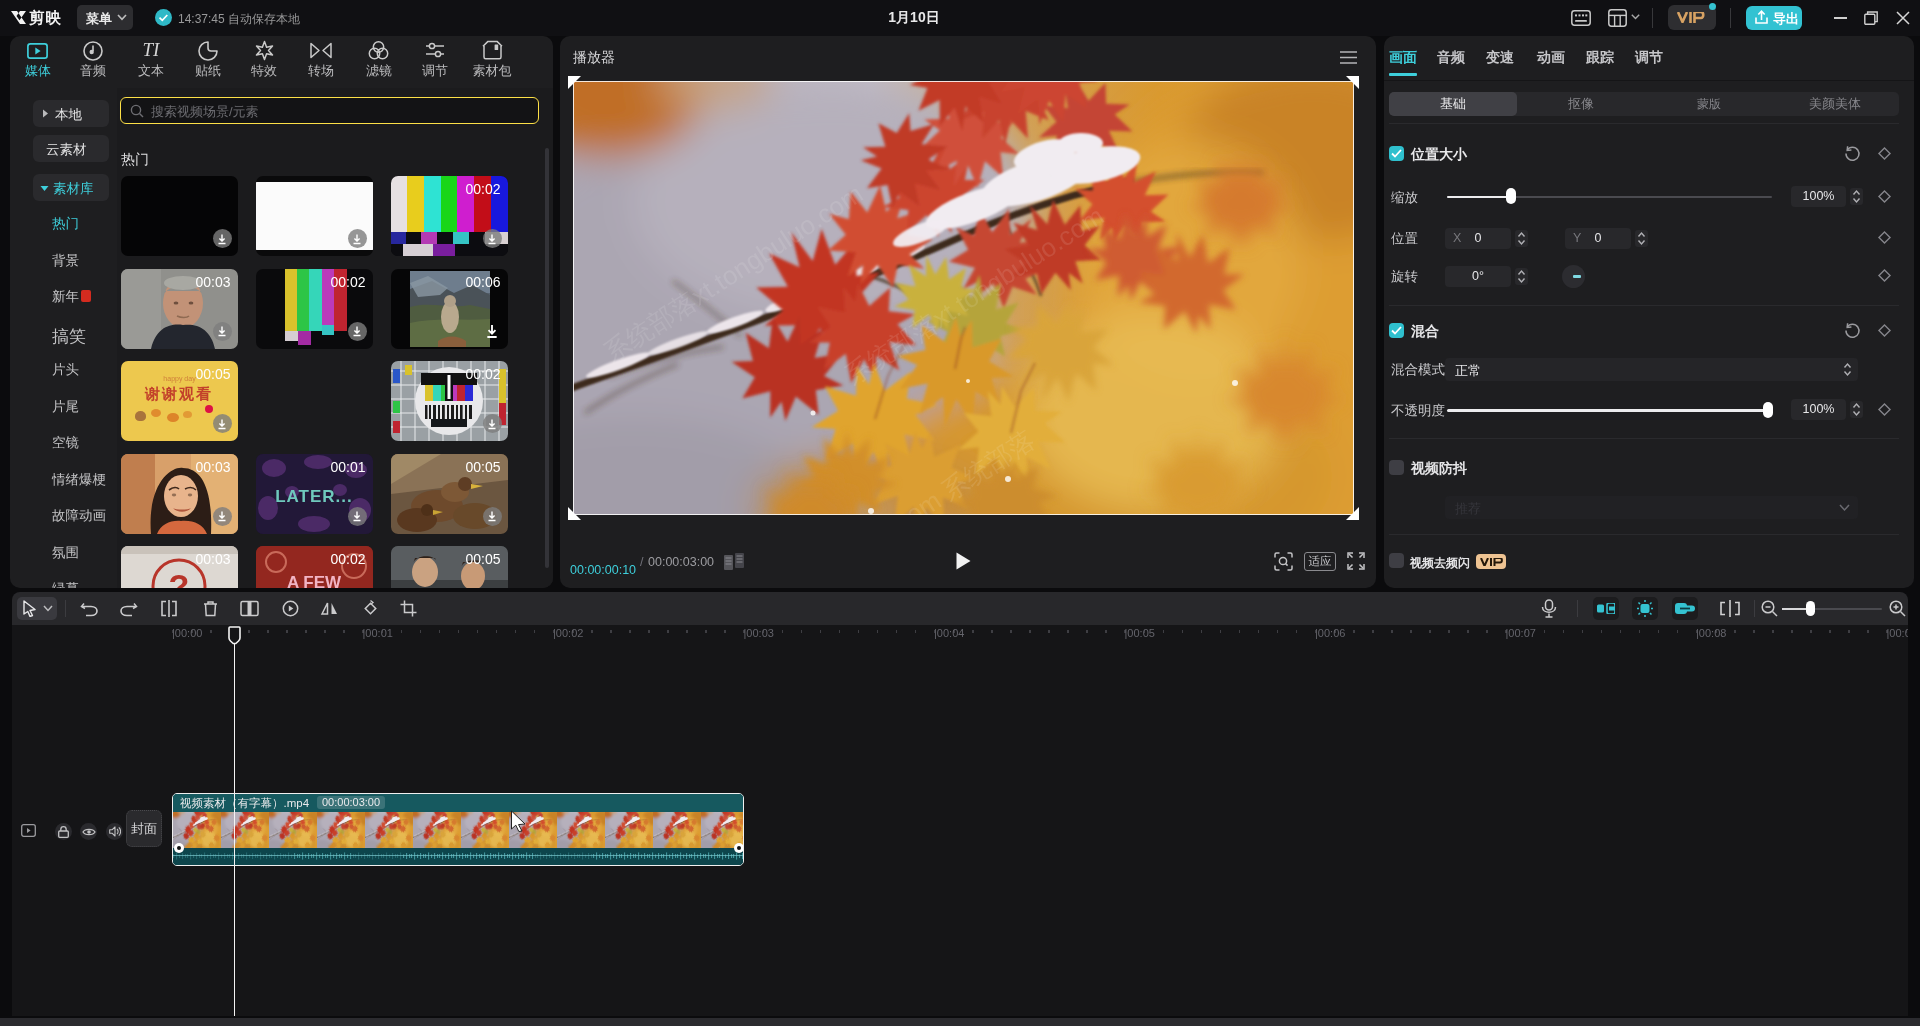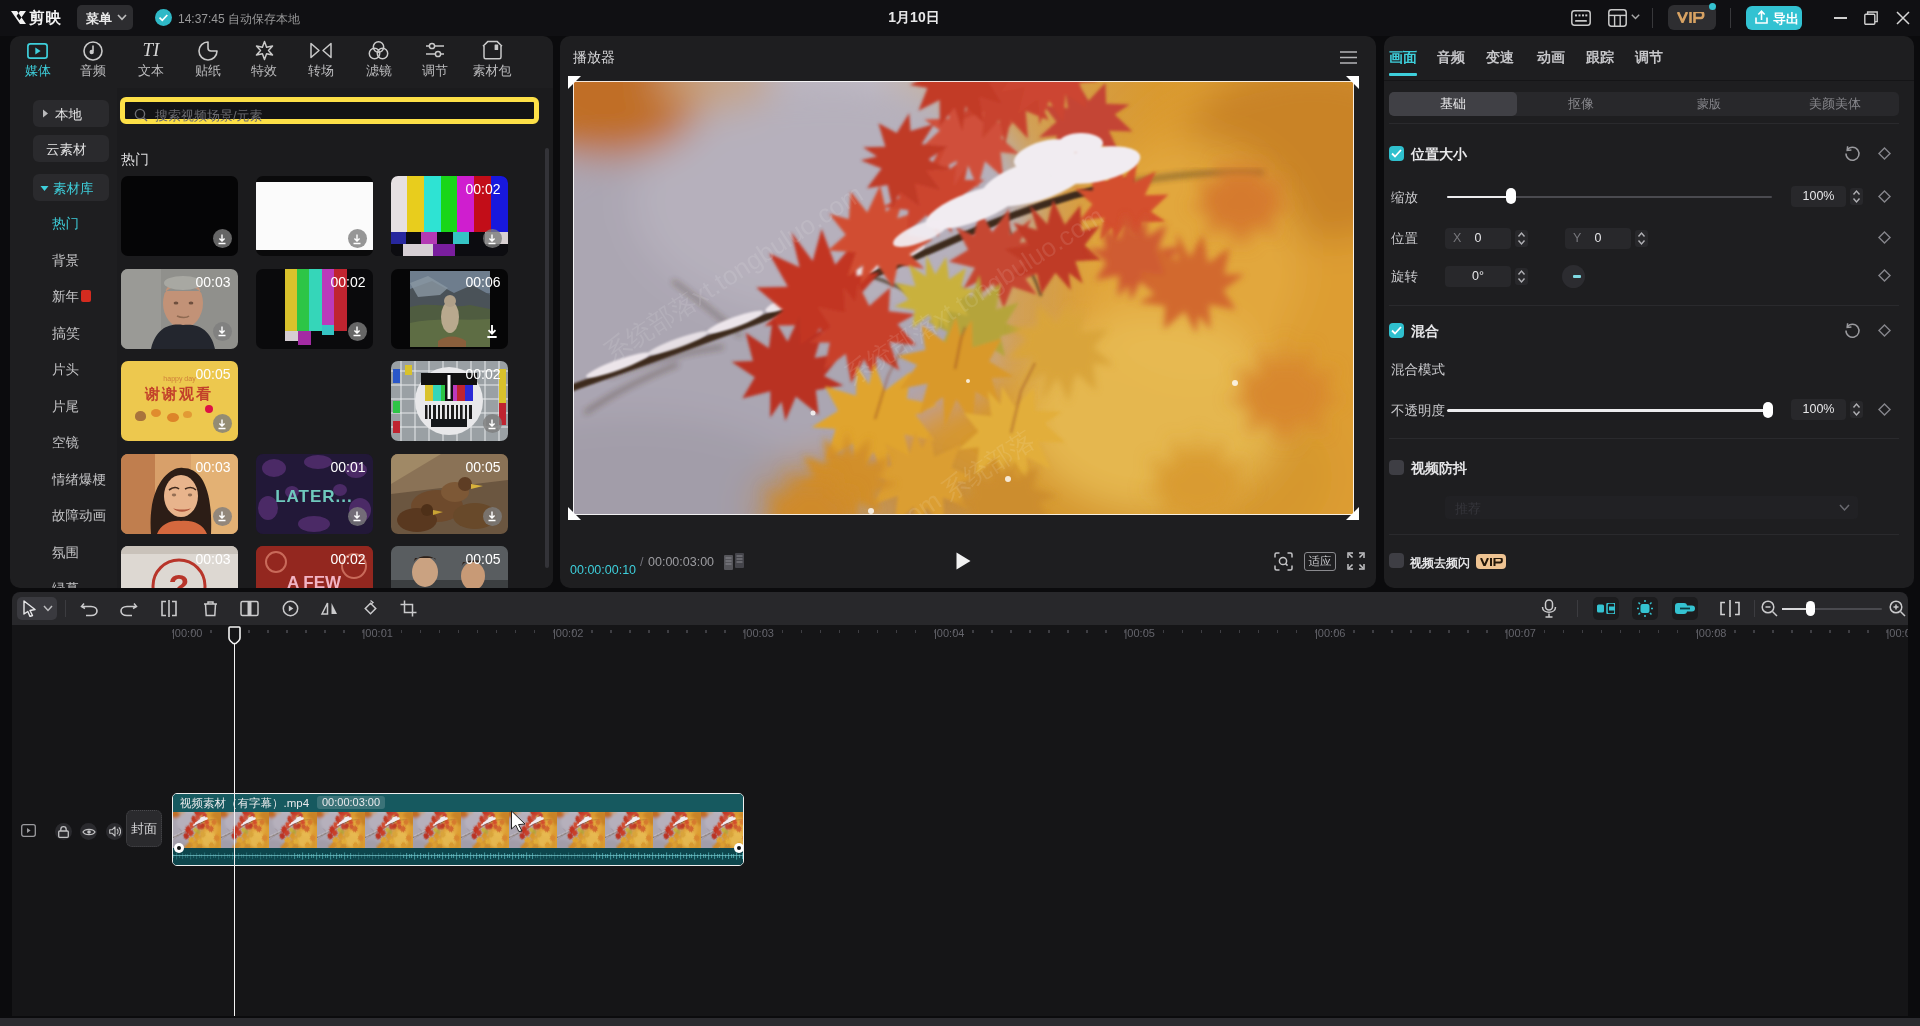--- a/index.html
+++ b/index.html
@@ -276,33 +276,33 @@
     </div>
     <div class="abs" style="left:7px;top:86px;width:76px;height:27px;background:#2a2a2d;border-radius:6px;">
       <svg class="abs" style="left:7px;top:11px" width="9" height="7" viewBox="0 0 9 7">
           <path d="M0.5,1 L4.5,6 L8.5,1 Z" fill="#3ecfdb"></path>
         </svg>
       <span class="abs" style="left:20px;top:6px;font-size:13.5px;color:#3ecfdb;">素材库</span>
     </div>
     <div class="abs" style="left:26px;top:127px;font-size:13.5px;color:#3ecfdb;">热门</div>
     <div class="abs" style="left:26px;top:164px;font-size:13.5px;color:#c4c4c6;">背景</div>
     <div class="abs" style="left:26px;top:200px;font-size:13.5px;color:#c4c4c6;">新年<span style="display:inline-block;width:10px;height:12px;background:#d42b1f;border-radius:2px;margin-left:2px;vertical-align:-1px;"></span></div>
-    <div class="abs" style="left:26px;top:237px;font-size:14px;color:#c4c4c6;">搞笑</div>
+    <div class="abs" style="left:26px;top:237px;font-size:17px;color:#c4c4c6;">搞笑</div>
     <div class="abs" style="left:26px;top:273px;font-size:13.5px;color:#c4c4c6;">片头</div>
     <div class="abs" style="left:26px;top:310px;font-size:13.5px;color:#c4c4c6;">片尾</div>
     <div class="abs" style="left:26px;top:346px;font-size:13.5px;color:#c4c4c6;">空镜</div>
     <div class="abs" style="left:26px;top:383px;font-size:13.5px;color:#c4c4c6;">情绪爆梗</div>
     <div class="abs" style="left:26px;top:419px;font-size:13.5px;color:#c4c4c6;">故障动画</div>
     <div class="abs" style="left:26px;top:456px;font-size:13.5px;color:#c4c4c6;">氛围</div>
     <div class="abs" style="left:26px;top:492px;font-size:13.5px;color:#c4c4c6;">绿幕</div>
   </div>
 
   <div class="abs" style="left:107px;top:52px;width:436px;height:500px;background:#1b1b1d;">
 
-    <div class="abs" style="left:3px;top:9px;width:419px;height:27px;background:#131315;border:5px solid #fde047;border-radius:6px;">
+    <div class="abs" style="left:3px;top:9px;width:419px;height:27px;background:#131315;border:1px solid #fde047;border-radius:6px;">
       <svg class="abs" style="left:9px;top:6px" width="14" height="14" viewBox="0 0 14 14">
         <circle cx="6" cy="6" r="4.6" stroke="#6d6d72" stroke-width="1.4" fill="none"></circle>
         <line x1="9.5" y1="9.5" x2="13" y2="13" stroke="#6d6d72" stroke-width="1.4"></line>
       </svg>
       <span class="abs" style="left:30px;top:5px;font-size:13px;color:#6d6d72;">搜索视频场景/元素</span>
     </div>
     <div class="abs" style="left:4px;top:63px;font-size:14px;color:#dedee0;">热门</div>
     <div id="grid" class="abs" style="left:0;top:0;width:436px;height:500px;">
 
       <div class="thumb" style="left:3.5px;top:88px;background:#050506;">
@@ -723,20 +723,26 @@
   <div class="abs" style="left:27px;top:287px;font-size:14px;font-weight:bold;color:#e8e8ea;">混合</div>
   <svg class="abs" style="left:460px;top:286px" width="17" height="17" viewBox="0 0 17 17">
     <path d="M3.2,5 A6.5,6.5 0 1 1 2,8.5" stroke="#9a9a9e" stroke-width="1.5" fill="none"></path>
     <path d="M3.6,1.2 L3.2,5.4 L7.4,5" stroke="#9a9a9e" stroke-width="1.5" fill="none"></path>
   </svg>
   <svg class="abs" style="left:492px;top:286px" width="17" height="17" viewBox="0 0 17 17">
     <rect x="4.6" y="4.6" width="7.8" height="7.8" stroke="#85858a" stroke-width="1.4" fill="none" transform="rotate(45 8.5 8.5)"></rect>
   </svg>
 
   <div class="abs" style="left:7px;top:325px;font-size:13.5px;color:#c9c9cc;">混合模式</div>
+  <div class="abs" style="left:61px;top:322px;width:413px;height:23px;background:#252528;border-radius:4px;">
+    <span class="abs" style="left:10px;top:4px;font-size:13px;color:#e6e6e8;">正常</span>
+    <svg class="abs" style="left:396px;top:3px" width="13" height="17" viewBox="0 0 13 17">
+      <path d="M3.5,6.5 L6.5,3 L9.5,6.5 M3.5,10.5 L6.5,14 L9.5,10.5" stroke="#b0b0b4" stroke-width="1.4" fill="none"></path>
+    </svg>
+  </div>
 
   <div class="abs" style="left:7px;top:366px;font-size:13.5px;color:#c9c9cc;">不透明度</div>
   <div class="abs" style="left:63px;top:373px;width:325px;height:2.5px;background:#ececee;border-radius:2px;"></div>
   <div class="abs" style="left:379px;top:365.5px;width:10px;height:16px;background:#fff;border-radius:5px;"></div>
   <div class="abs" style="left:407px;top:363px;width:55px;height:21px;background:#28282b;border-radius:4px;text-align:center;font-size:12.5px;color:#e6e6e8;line-height:21px;">100%</div>
   <svg class="abs" style="left:466px;top:365px" width="13" height="17" viewBox="0 0 13 17">
     <rect x="0" y="0" width="13" height="17" rx="3" fill="#28282b"></rect>
     <path d="M3.5,6.5 L6.5,3 L9.5,6.5 M3.5,10.5 L6.5,14 L9.5,10.5" stroke="#b0b0b4" stroke-width="1.4" fill="none"></path>
   </svg>
   <svg class="abs" style="left:492px;top:365px" width="17" height="17" viewBox="0 0 17 17">

